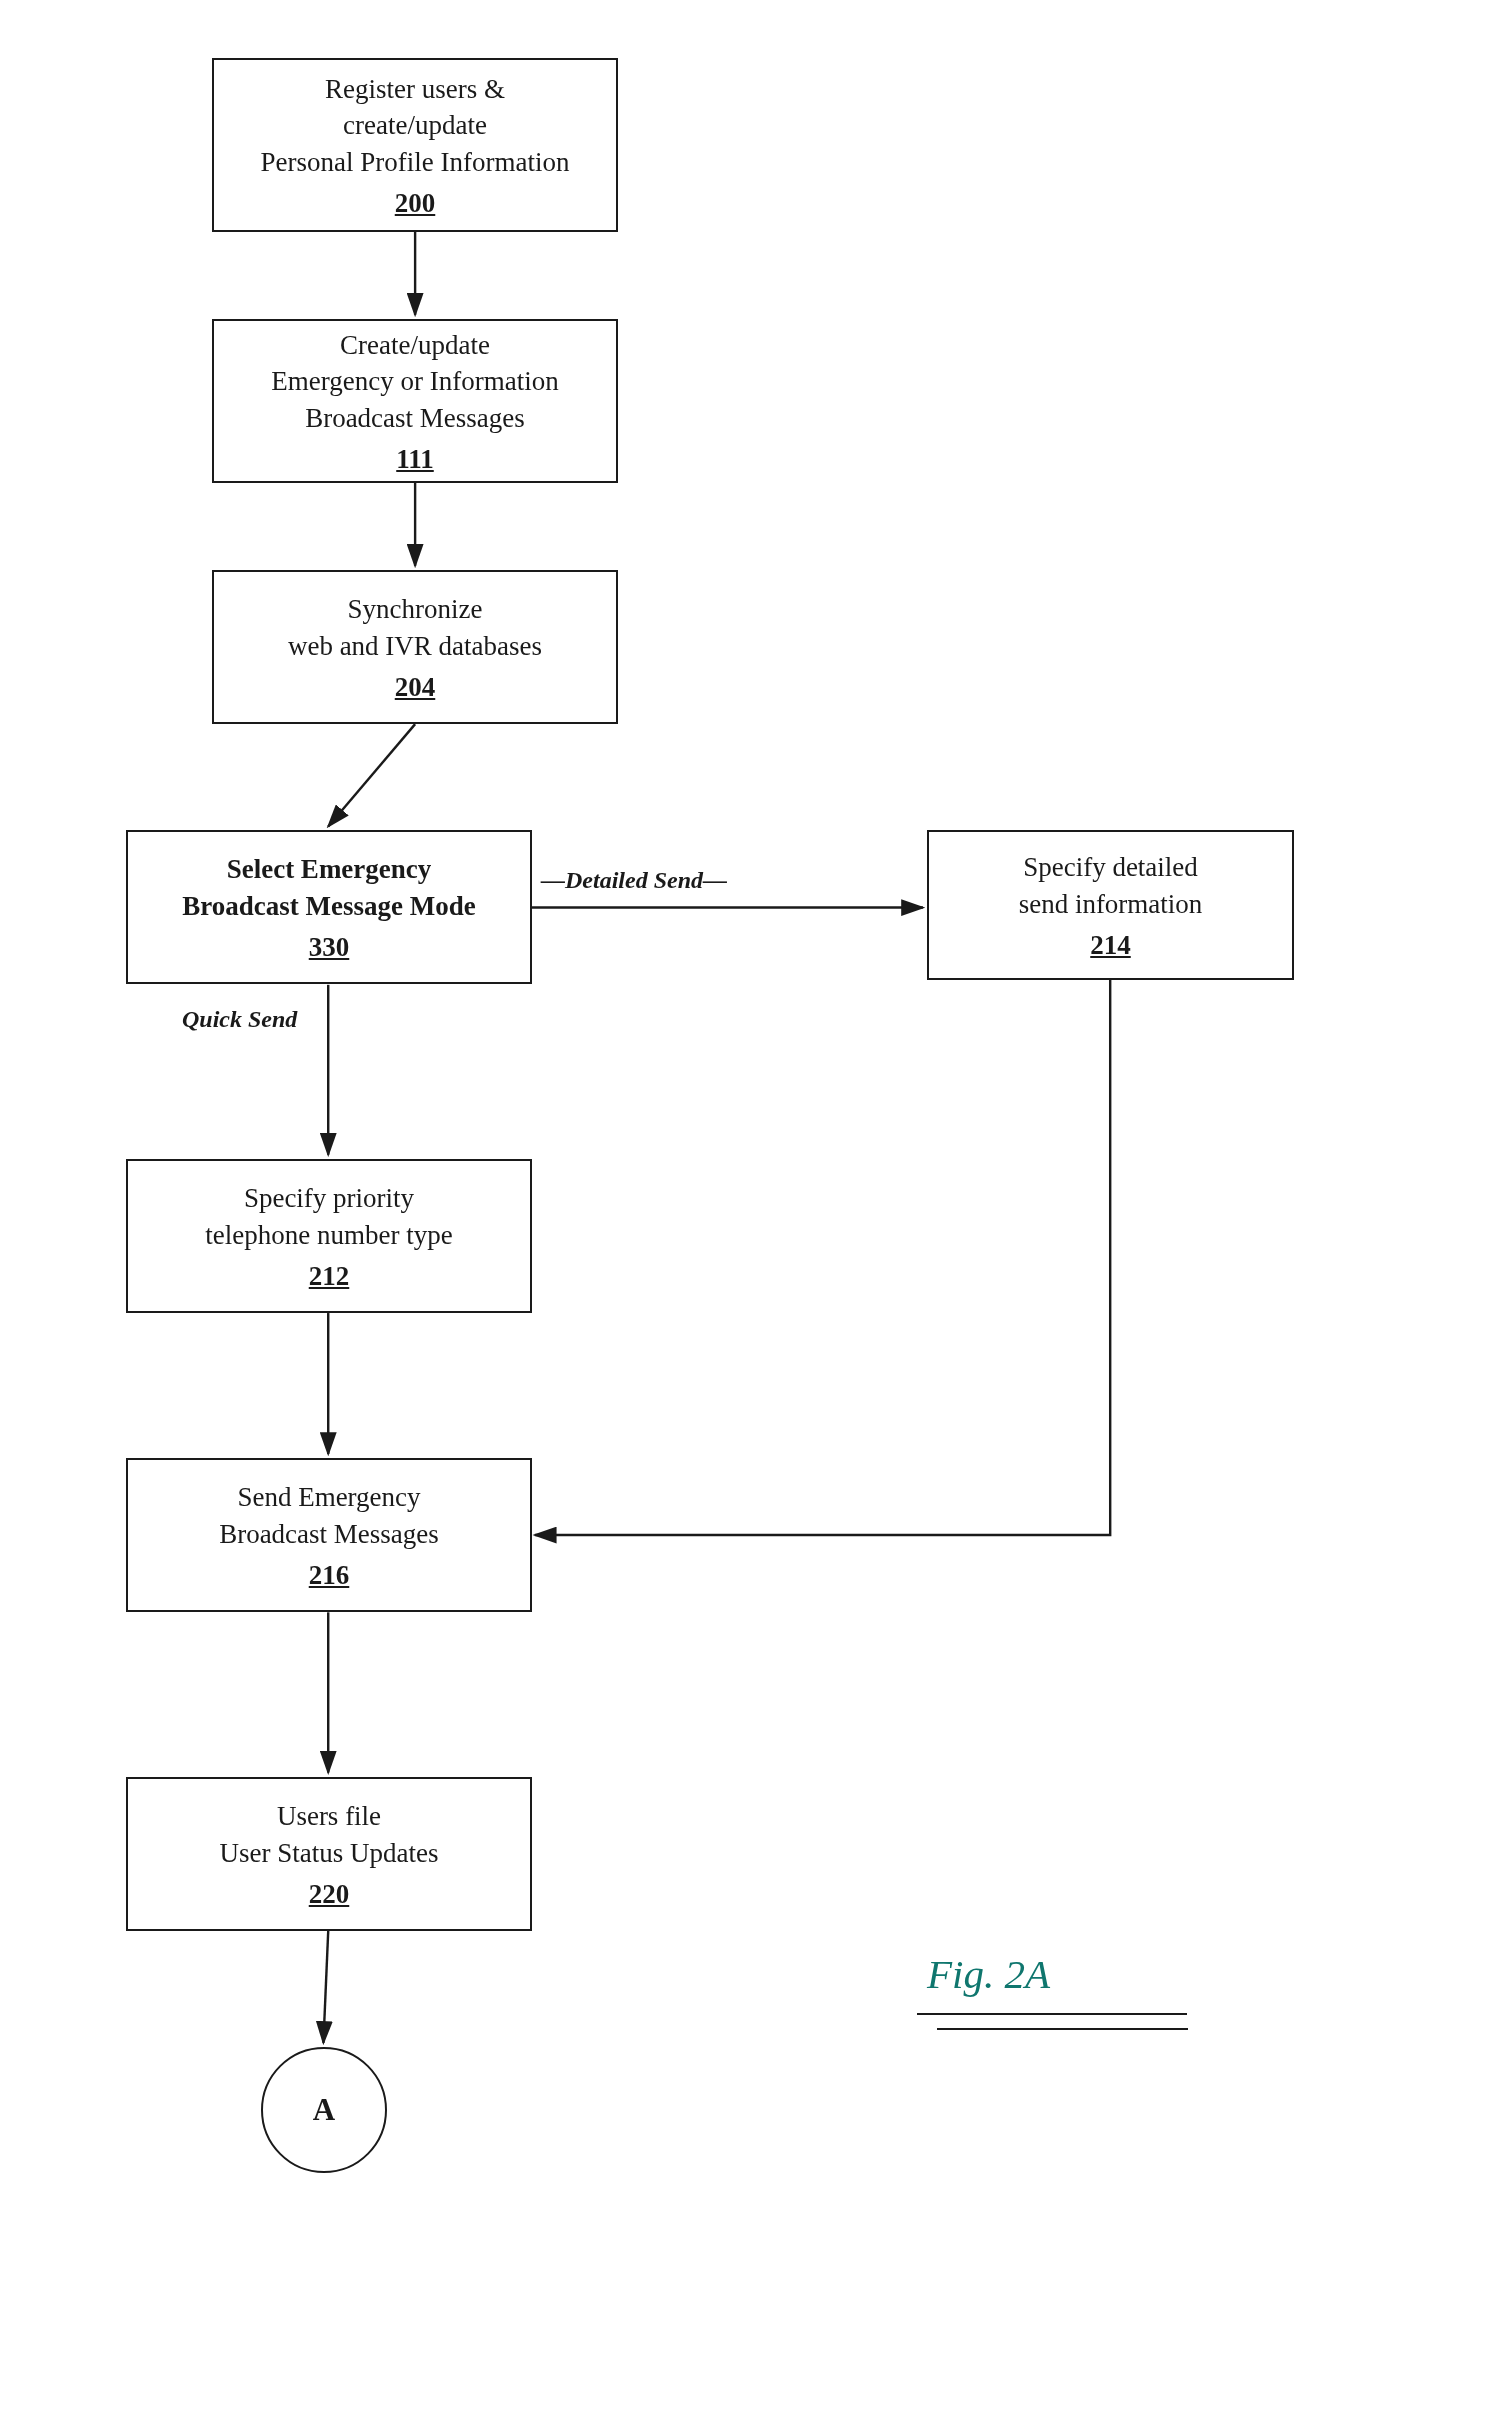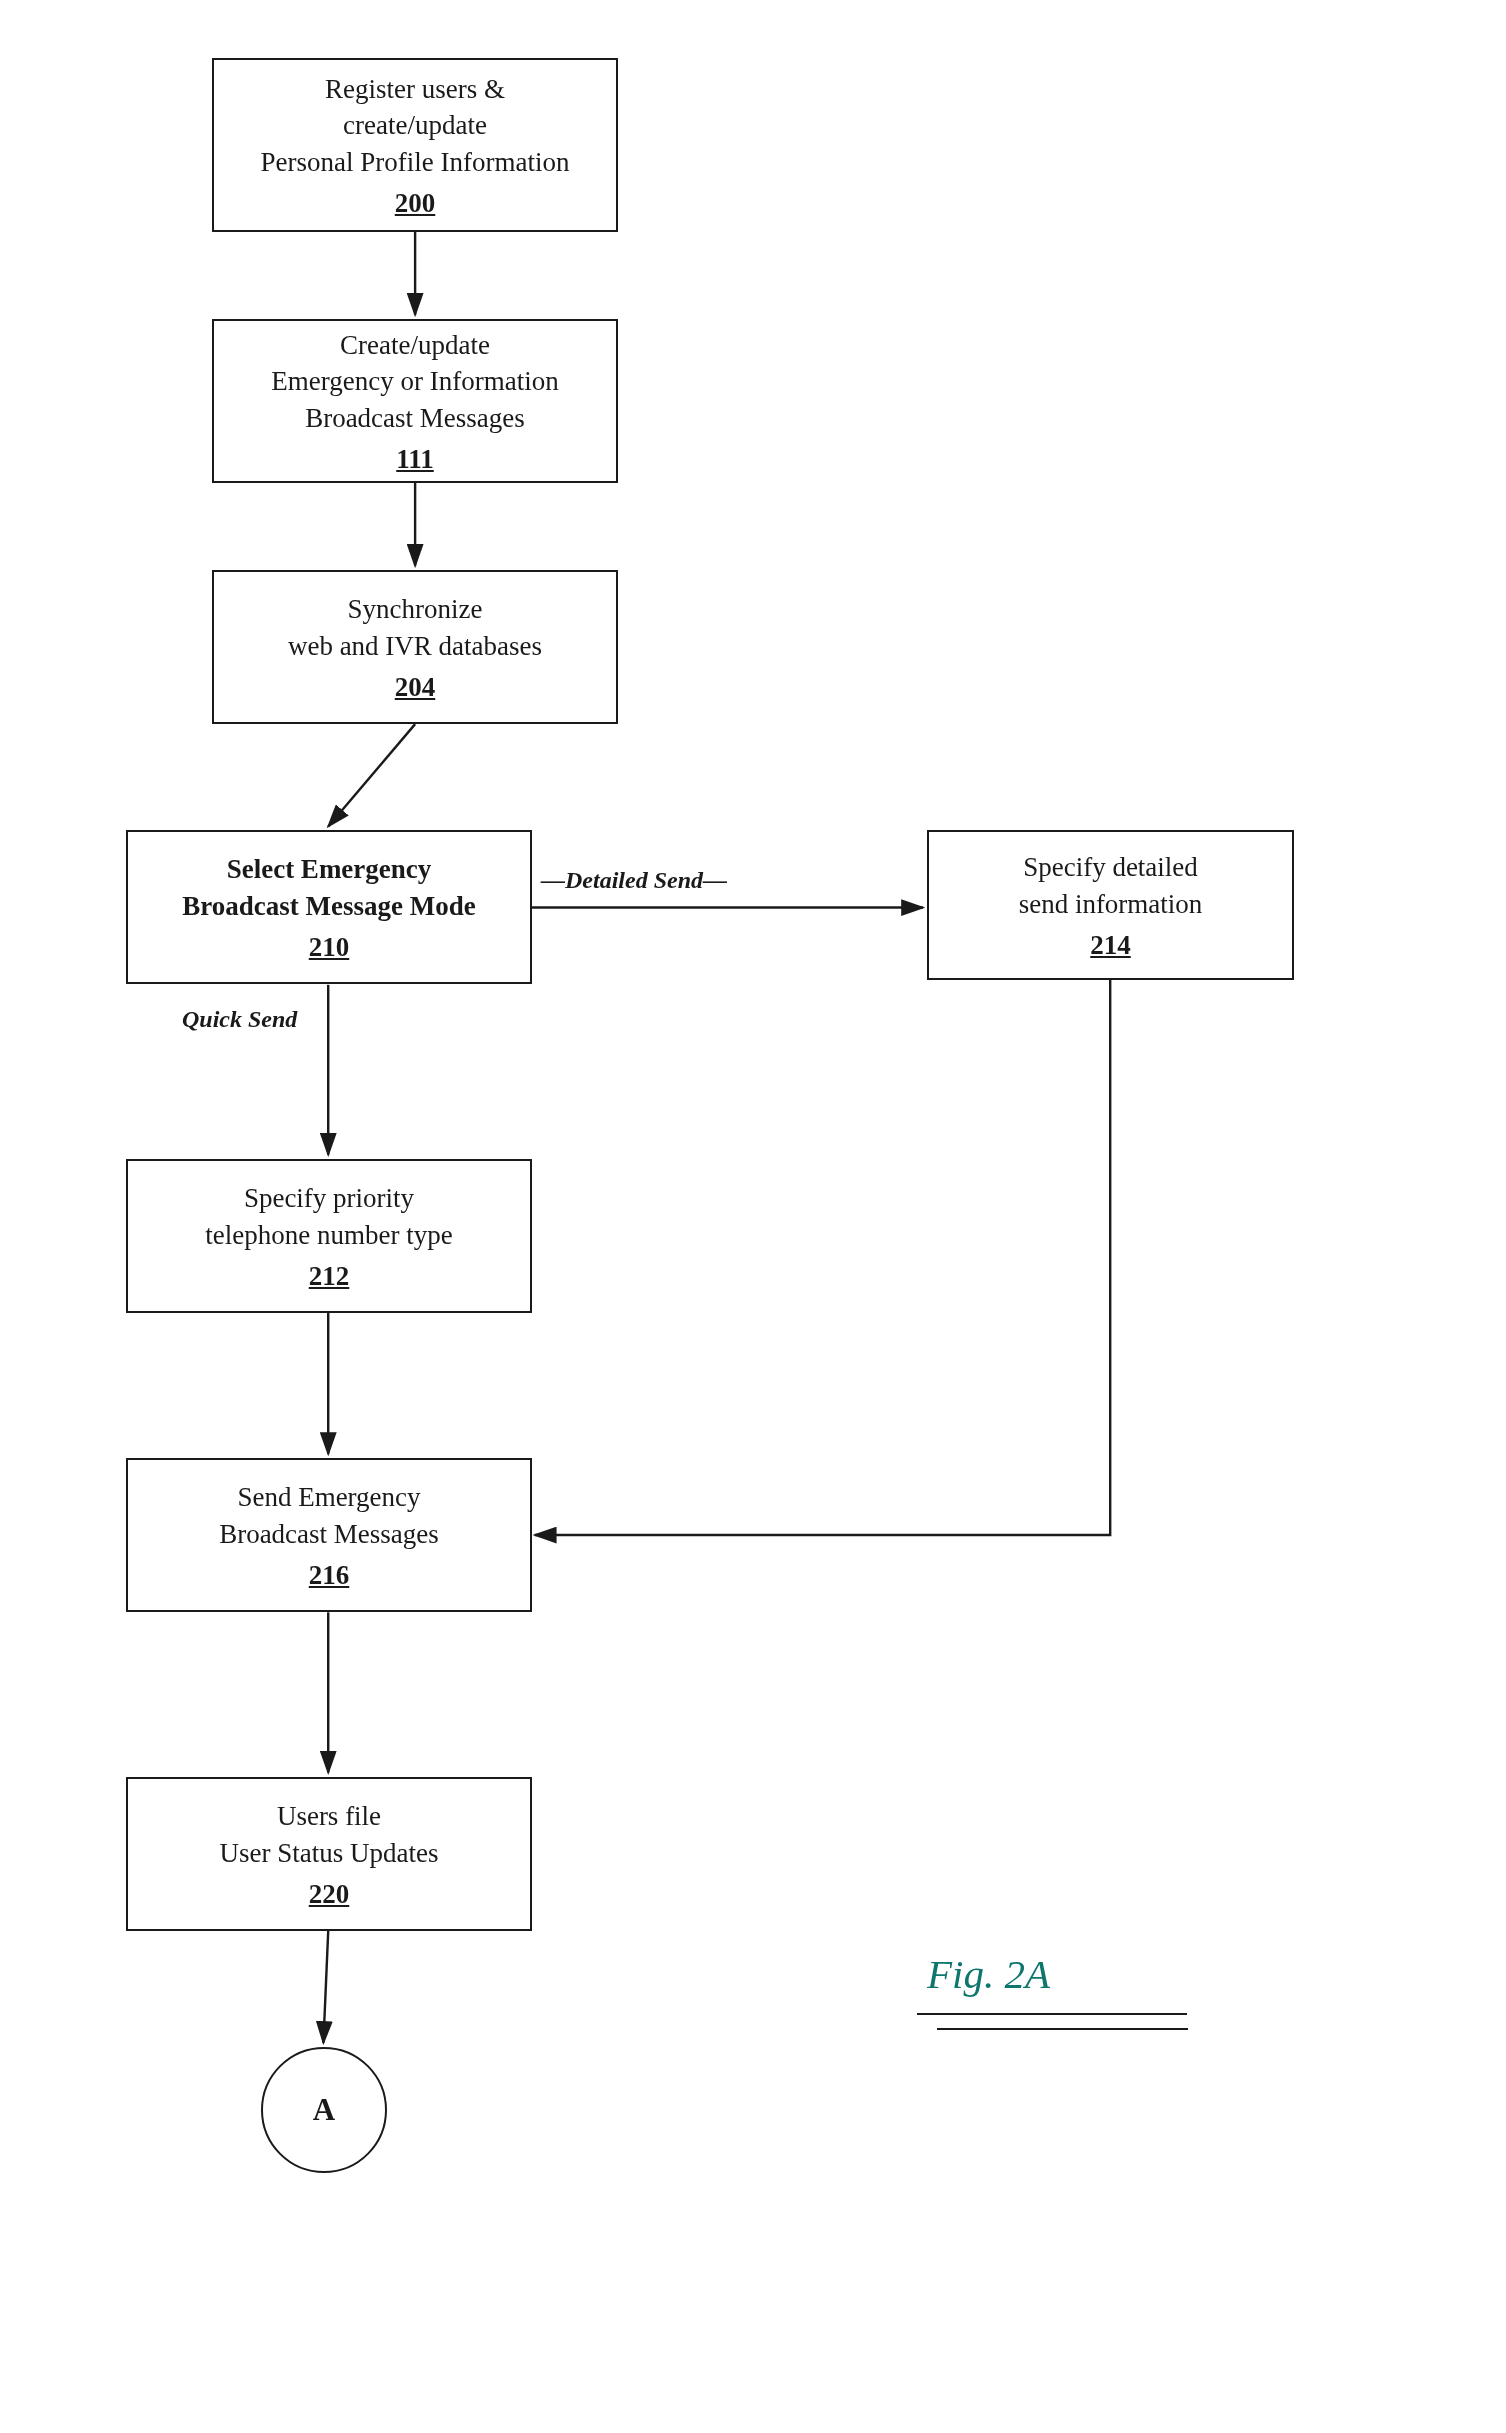--- a/index.html
+++ b/index.html
@@ -148,21 +148,21 @@
 
   <div class="flow-box" style="left:212px; top:570px; width:406px; height:154px;">
     <span class="box-text" style="white-space:pre-line;">Synchronize
 web and IVR databases</span>
     <span class="box-num">204</span>
   </div>
 
   <div class="flow-box" style="left:126px; top:830px; width:406px; height:154px;">
     <span class="box-text" style="white-space:pre-line;font-weight:bold;">Select Emergency
 Broadcast Message Mode</span>
-    <span class="box-num">210</span>
+    <span class="box-num">330</span>
   </div>
 
   <div class="flow-box" style="left:927px; top:830px; width:367px; height:150px;">
     <span class="box-text" style="white-space:pre-line;">Specify detailed
 send information</span>
     <span class="box-num">214</span>
   </div>
 
   <div class="flow-box" style="left:126px; top:1159px; width:406px; height:154px;">
     <span class="box-text" style="white-space:pre-line;">Specify priority

